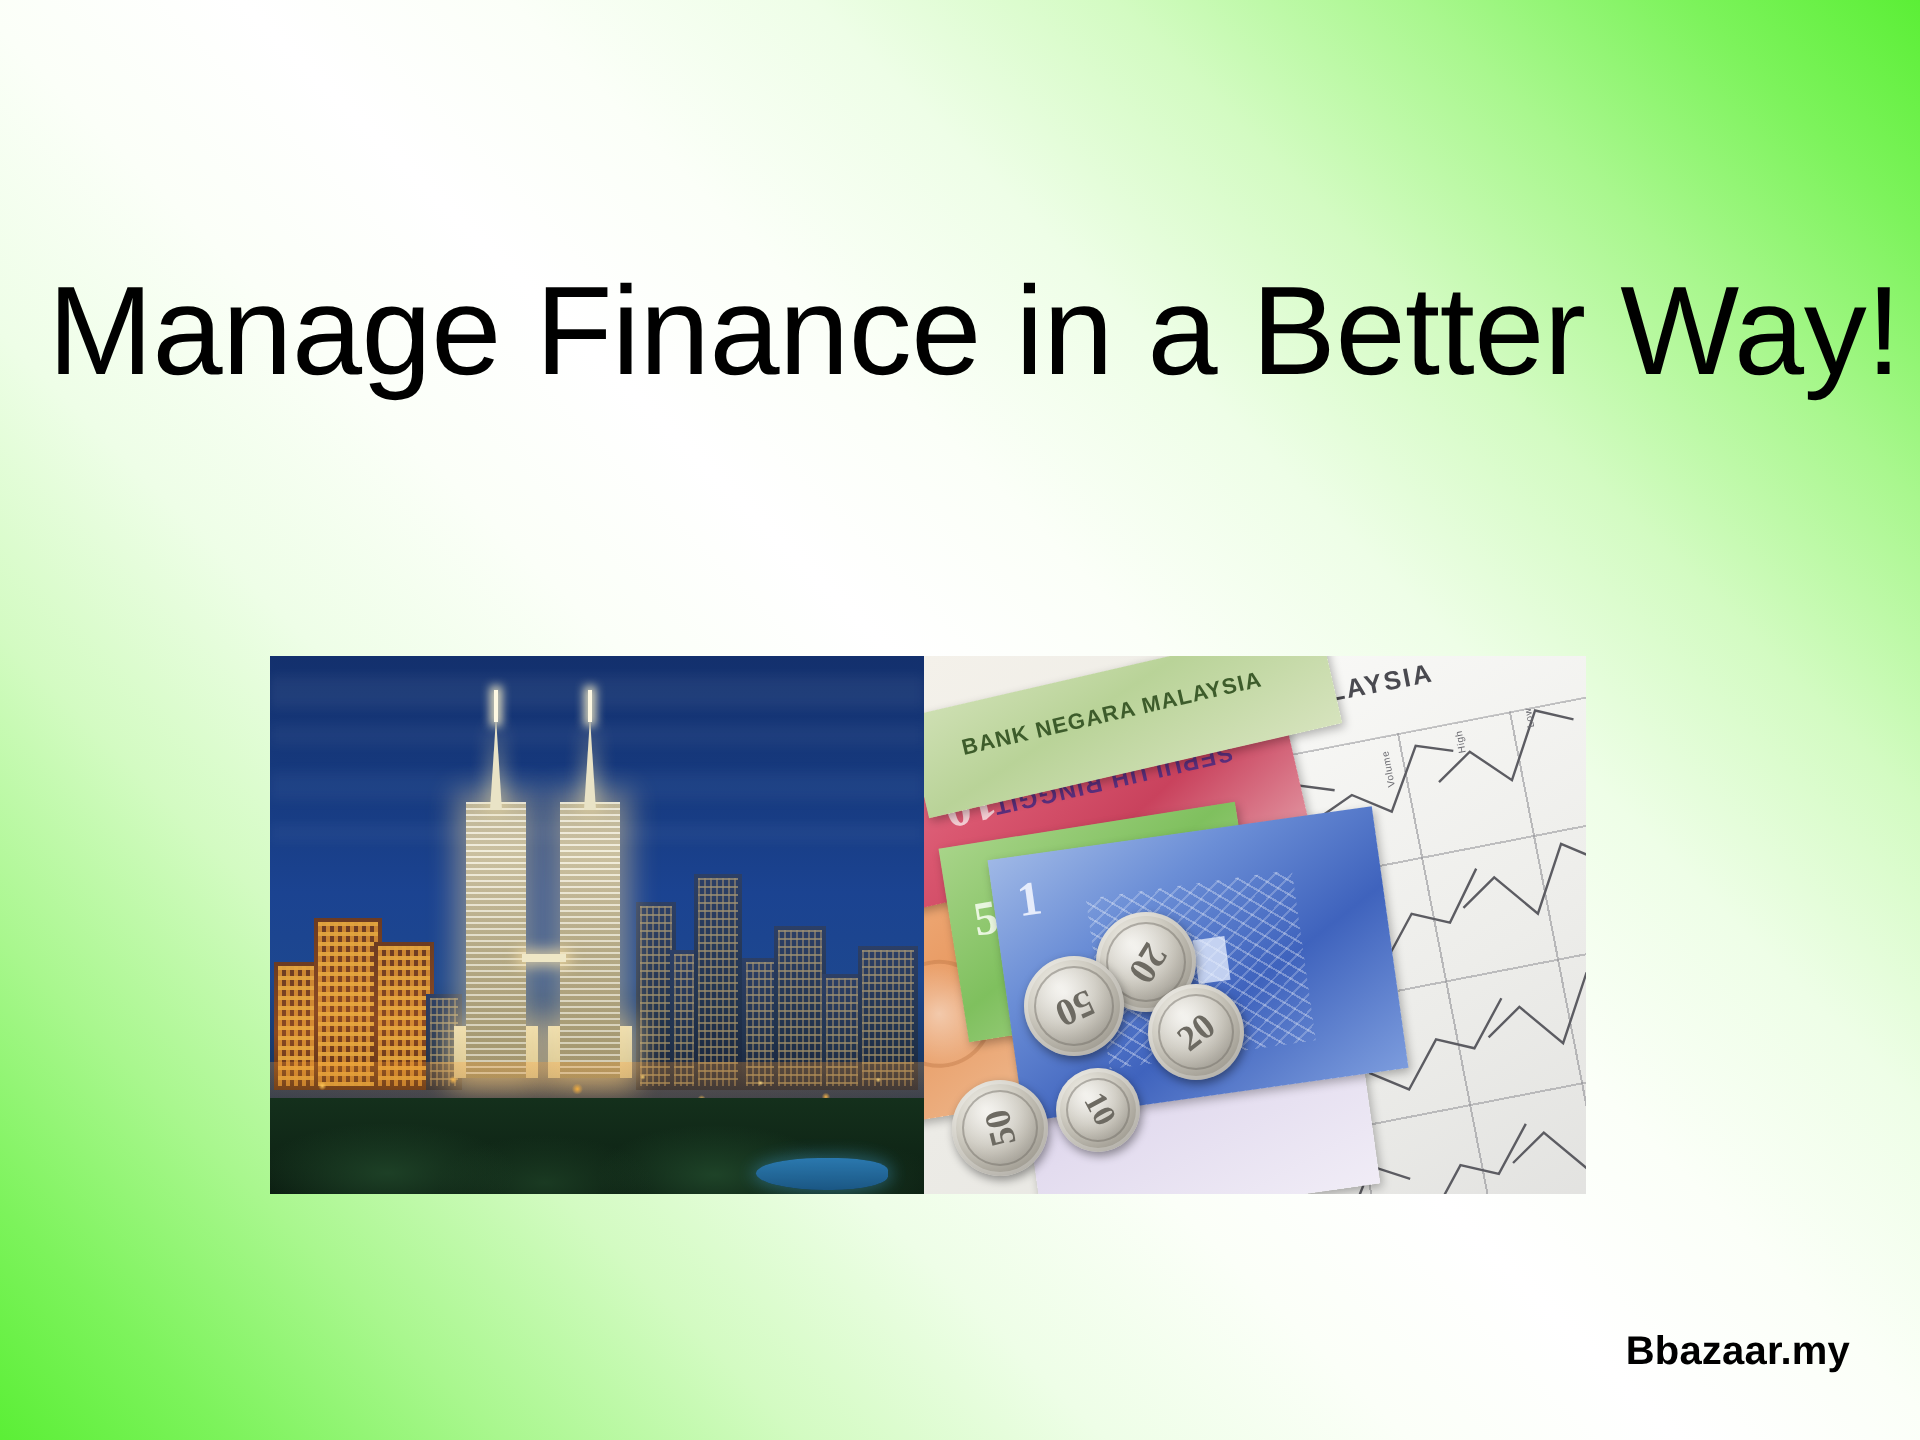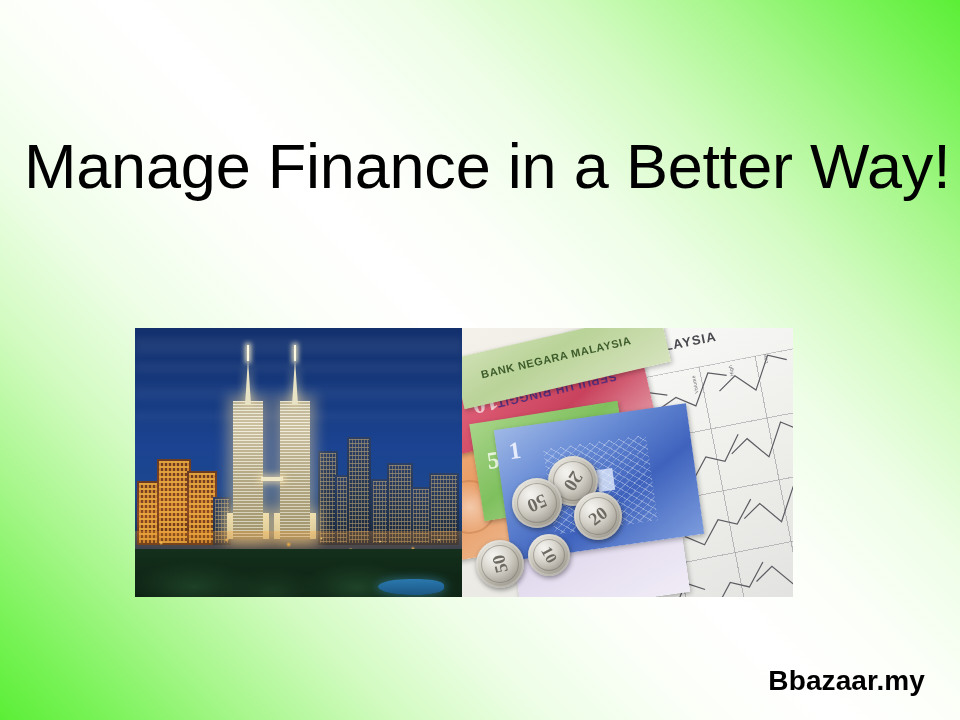--- a/index.html
+++ b/index.html
@@ -424,21 +424,21 @@
   .c4 .coin-val { font-size: 16px; transform: rotate(62deg); }
   .c5 { left: 14px;  top: 212px; width: 48px; height: 48px; }
   .c5 .coin-val { font-size: 18px; transform: rotate(-104deg); }
 
   
   .footer-brand {
     position: absolute;
     right: 35px;
     top: 665px;
     font-family: "Liberation Sans", sans-serif;
-    font-size: 28px;
+    font-size: 20px;
     font-weight: 700;
     color: #000000;
     letter-spacing: 0.1px;
     white-space: nowrap;
   }
 </style>
 </head>
 <body>
 
 <div class="slide">

